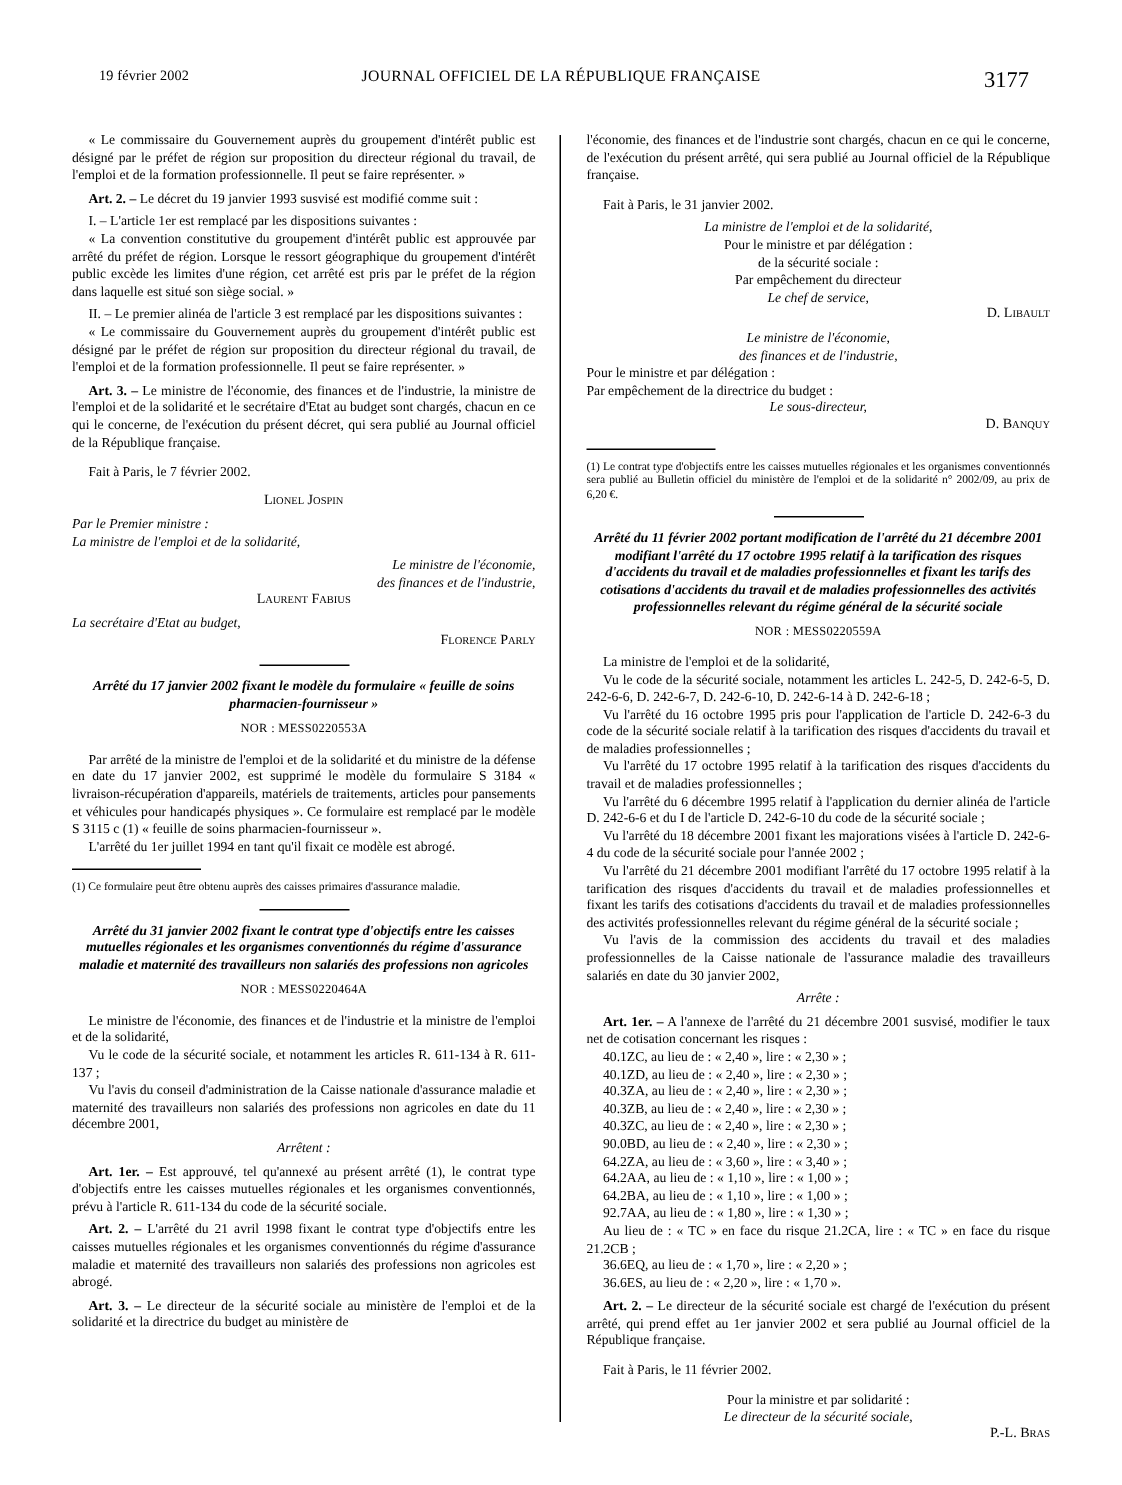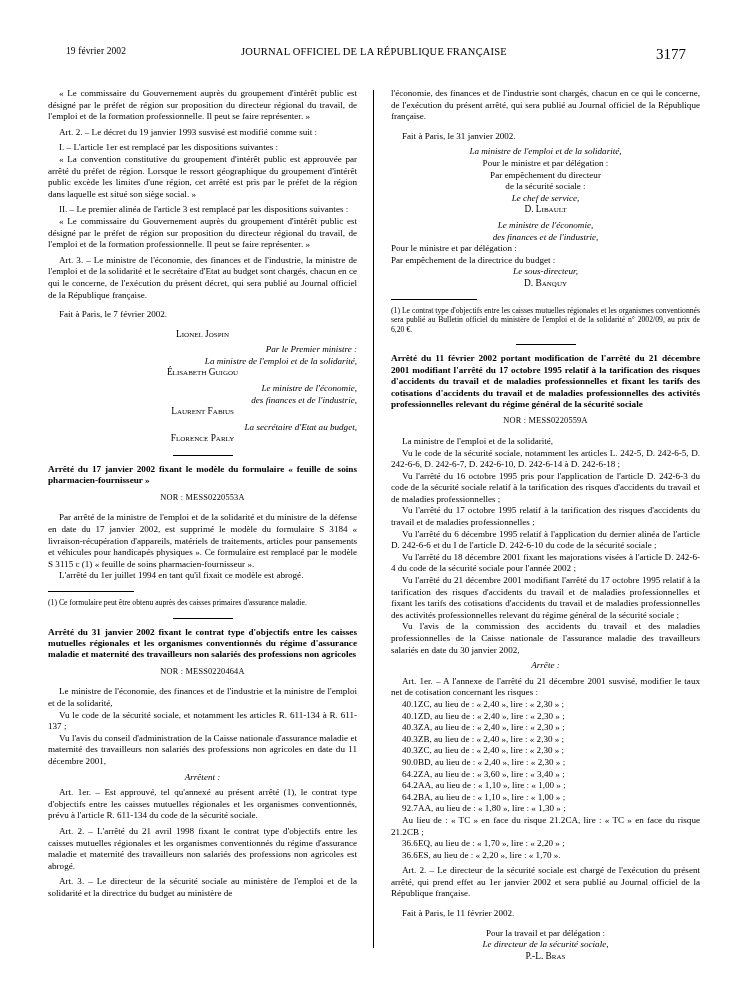--- a/index.html
+++ b/index.html
@@ -77,69 +77,71 @@
     margin: 0 0 0 0;
     text-indent: 11px;
   }
   p.noind { text-indent: 0; }
   p.quote { text-indent: 11px; }
   .gap { height: 4px; }
   .gap2 { height: 8px; }
 
   .center { text-align: center; text-indent: 0; }
   .italic { font-style: italic; }
-  .bold { font-weight: normal; }
+  .bold { font-weight: bold; }
   .smaller { font-size: 7.7px; line-height: 9.6px; }
 
   .sig-name {
     text-align: center;
     font-variant: small-caps;
     font-size: 9.4px;
     text-indent: 0;
   }
   .sig-name-center {
-    text-align: center;
+    text-align: right;
     font-variant: small-caps;
     font-size: 9.4px;
     text-indent: 0;
   }
   .role {
     text-align: right;
     font-style: italic;
     text-indent: 0;
   }
   .role-center {
     text-align: center;
     font-style: italic;
     text-indent: 0;
   }
   .role-left {
-    text-align: right;
+    text-align: left;
     font-style: italic;
     text-indent: 0;
   }
 
   .rule-short {
     width: 60px;
     height: 1px;
     background: #000;
     margin: 10px auto 8px auto;
   }
   .rule-note {
     width: 86px;
     height: 1px;
     background: #000;
     margin: 9px 0 6px 0;
   }
   .arrete-title {
+    text-align: center;
     font-weight: bold;
     font-size: 9.2px;
     line-height: 11.4px;
     text-indent: 0;
     margin-bottom: 5px;
+    font-style: italic;
   }
   .nor {
     text-align: center;
     font-size: 8.3px;
     text-indent: 0;
     margin-bottom: 9px;
     letter-spacing: 0.2px;
   }
   .list-line { text-indent: 11px; }
 </style>
@@ -170,21 +172,20 @@
       <p class="quote">« Le commissaire du Gouvernement auprès du groupement d'intérêt public est désigné par le préfet de région sur proposition du directeur régional du travail, de l'emploi et de la formation professionnelle. Il peut se faire représenter. »</p>
       <div class="gap"></div>
       <p><span class="bold">Art. 3. –</span> <span>Le ministre de l'économie, des finances et de l'industrie, la ministre de l'emploi et de la solidarité et le secrétaire d'Etat au budget sont chargés, chacun en ce qui le concerne, de l'exécution du présent décret, qui sera publié au Journal officiel de la République française.</span></p>
       <div class="gap2"></div>
       <p>Fait à Paris, le 7 février 2002.</p>
       <div class="gap2"></div>
       <p class="sig-name">Lionel Jospin</p>
       <div class="gap"></div>
       <p class="role-left">Par le Premier ministre :</p>
       <p class="role-left">La ministre de l'emploi et de la solidarité,</p>
-      <p class="sig-name">Élisabeth Guigou</p>
       <div class="gap"></div>
       <p class="role">Le ministre de l'économie,</p>
       <p class="role">des finances et de l'industrie,</p>
       <p class="sig-name">Laurent Fabius</p>
       <div class="gap"></div>
       <p class="role-left">La secrétaire d'Etat au budget,</p>
       <p class="sig-name-center">Florence Parly</p>
 
       <div class="rule-short"></div>
 
@@ -215,22 +216,22 @@
     </div>
 
     <div class="col right">
 
       <p class="noind">l'économie, des finances et de l'industrie sont chargés, chacun en ce qui le concerne, de l'exécution du présent arrêté, qui sera publié au Journal officiel de la République française.</p>
       <div class="gap2"></div>
       <p>Fait à Paris, le 31 janvier 2002.</p>
       <div class="gap"></div>
       <p class="role-center">La ministre de l'emploi et de la solidarité,</p>
       <p class="center">Pour le ministre et par délégation :</p>
+      <p class="center">de la sécurité sociale :</p>
       <p class="center">Par empêchement du directeur</p>
-      <p class="center">de la sécurité sociale :</p>
       <p class="role-center">Le chef de service,</p>
       <p class="sig-name-center">D. Libault</p>
       <div class="gap"></div>
       <p class="role-center">Le ministre de l'économie,</p>
       <p class="role-center">des finances et de l'industrie,</p>
       <p class="noind">Pour le ministre et par délégation :</p>
       <p class="noind">Par empêchement de la directrice du budget :</p>
       <p class="role-center">Le sous-directeur,</p>
       <p class="sig-name-center">D. Banquy</p>
 
@@ -267,19 +268,19 @@
       <p class="list-line">92.7AA, au lieu de : « 1,80 », lire : « 1,30 » ;</p>
       <p class="list-line">Au lieu de : « TC » en face du risque 21.2CA, lire : « TC » en face du risque 21.2CB ;</p>
       <p class="list-line">36.6EQ, au lieu de : « 1,70 », lire : « 2,20 » ;</p>
       <p class="list-line">36.6ES, au lieu de : « 2,20 », lire : « 1,70 ».</p>
 
       <div class="gap"></div>
       <p><span class="bold">Art. 2. –</span> <span>Le directeur de la sécurité sociale est chargé de l'exécution du présent arrêté, qui prend effet au 1er janvier 2002 et sera publié au Journal officiel de la République française.</span></p>
       <div class="gap2"></div>
       <p>Fait à Paris, le 11 février 2002.</p>
       <div class="gap2"></div>
-      <p class="center">Pour la travail et par délégation :</p>
+      <p class="center">Pour la ministre et par solidarité :</p>
       <p class="role-center">Le directeur de la sécurité sociale,</p>
       <p class="sig-name-center">P.-L. Bras</p>
 
     </div>
   </div>
 </div>
 
 </body></html>

